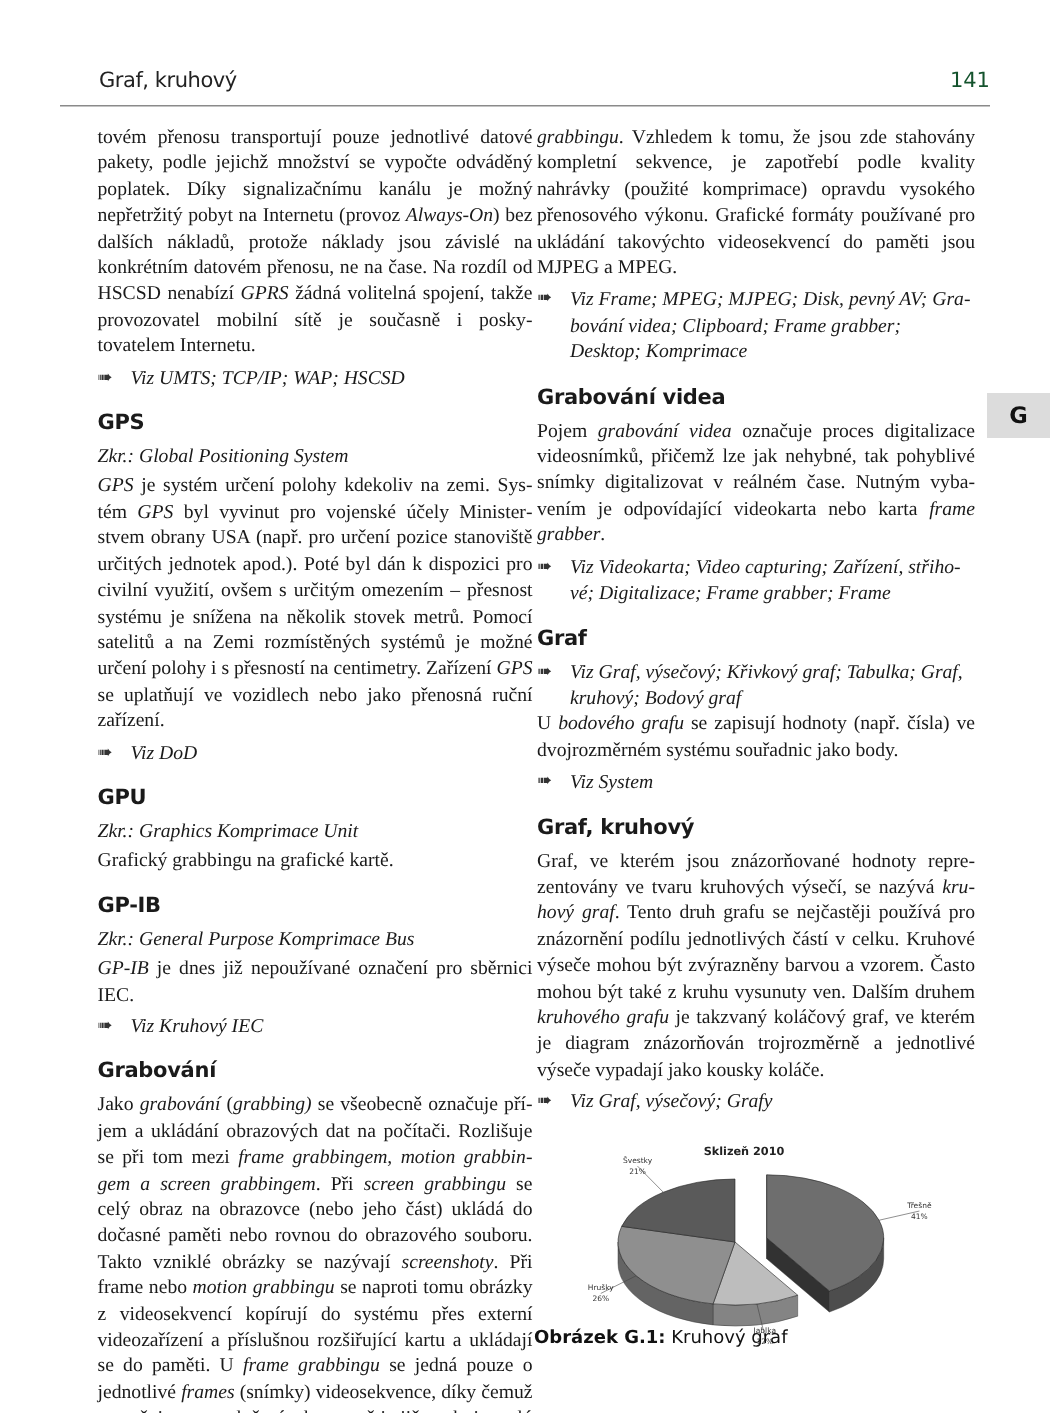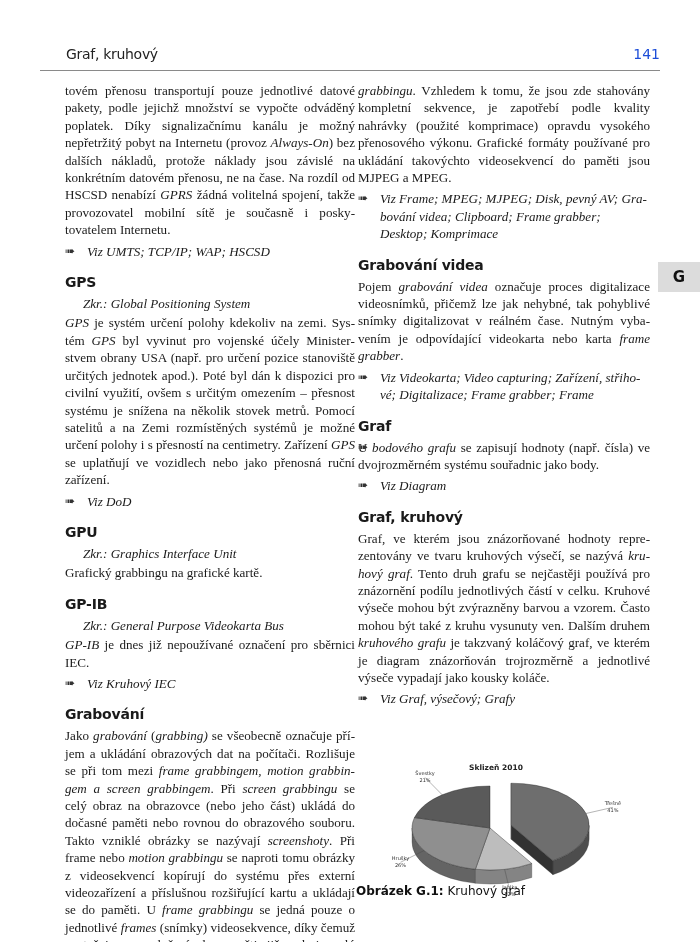--- a/index.html
+++ b/index.html
@@ -1,25 +1,25 @@
 <!DOCTYPE html>
 <html><head>
 <meta charset="utf-8">
 <style>
   html, body { margin:0; padding:0; background:#fff; }
   body { width:700px; height:942px; position:relative; overflow:hidden; color:#1a1a1a; }
   #header { position:absolute; left:40px; top:40px; width:620px; height:30px; border-bottom:1.5px solid #8a8a8a; }
   #header .title { position:absolute; left:26px; top:6px; font-family:"DejaVu Sans", sans-serif; font-size:14px; color:#222; letter-spacing:-0.3px;}
-  #header .pagenum { position:absolute; right:0; top:6px; font-family:"DejaVu Sans", sans-serif; font-size:14px; color:#1d4ed8; }
+  #header .pagenum { position:absolute; right:0; top:6px; font-family:"DejaVu Sans", sans-serif; font-size:14px; color:#14532d; }
   .col { position:absolute; top:82px; width:290px; font-family:"Liberation Serif", serif; font-size:13.1px; line-height:17.4px; text-align:justify; hyphens:manual; }
   #col-left { left:65px; }
   #col-right { left:358px; width:292px; }
   p { margin:0; }
   .entry h2 { font-family:"DejaVu Sans", sans-serif; font-size:14px; font-weight:bold; margin:13px 0 4px 0; line-height:18px; letter-spacing:-0.2px; }
-  .abbr { font-style:italic; margin-bottom:2px;margin-left:18px; }
+  .abbr { font-style:italic; margin-bottom:2px; }
   .see { position:relative; padding-left:22px; font-style:italic; margin-top:4px; text-align:left; }
   .see .arrow { position:absolute; left:0; top:0; font-style:normal; font-size:12px; color:#333; }
   i { font-style:italic; }
   #letter-tab { position:absolute; left:658px; top:262px; width:42px; height:30px; background:#dcdcdc; font-family:"DejaVu Sans", sans-serif; font-weight:bold; font-size:15px; display:flex; align-items:center; justify-content:center; color:#111; }
   #figure { position:absolute; left:378px; top:756px; width:250px; height:140px; }
   #figure svg { width:250px; height:140px; }
   #caption { position:absolute; left:356px; top:884px; font-family:"DejaVu Sans", sans-serif; font-size:12px; color:#111; }
   #caption b { font-weight:bold; }
 </style>
 </head>
@@ -44,27 +44,27 @@
     <div class="abbr">Zkr.: Global Positioning System</div>
     <p id="l0"><i>GPS</i> je systém určení polohy kdekoliv na zemi. Sys­tém <i>GPS</i> byl vyvinut pro vojenské účely Minister­stvem obrany USA (např. pro určení pozice stano­viště určitých jednotek apod.). Poté byl dán k dispo­zici pro civilní využití, ovšem s určitým omezením – přesnost systému je snížena na několik stovek met­rů. Pomocí satelitů a na Zemi rozmístěných systémů je možné určení polohy i s přesností na centimetry. Zařízení <i>GPS</i> se uplatňují ve vozidlech nebo jako přenosná ruční zařízení.</p>
     <div class="see">
       <span class="arrow">➠</span>
       <span>Viz DoD</span>
     </div>
   </div>
 
   <div class="entry">
     <h2>GPU</h2>
-    <div class="abbr">Zkr.: Graphics Interface Unit</div>
+    <div class="abbr">Zkr.: Graphics Komprimace Unit</div>
     <p>Grafický grabbingu na grafické kartě.</p>
   </div>
 
   <div class="entry">
     <h2>GP-IB</h2>
-    <div class="abbr">Zkr.: General Purpose Videokarta Bus</div>
+    <div class="abbr">Zkr.: General Purpose Komprimace Bus</div>
     <p id="l2"><i>GP-IB</i> je dnes již nepoužívané označení pro sběrnici IEC.</p>
     <div class="see">
       <span class="arrow">➠</span>
       <span>Viz Kruhový IEC</span>
     </div>
   </div>
 
   <div class="entry">
     <h2>Grabování</h2>
     <p id="l3">Jako <i>grabování</i> (<i>grabbing)</i> se všeobecně označuje pří­jem a ukládání obrazových dat na počítači. Rozlišuje se při tom mezi <i><i>frame grabbing</i>em, <i>motion</i> grabbin­gem a screen grabbingem</i>. Při <i>screen grabbingu</i> se celý obraz na obrazovce (nebo jeho část) ukládá do dočasné paměti nebo rovnou do obrazového sou­boru. Takto vzniklé obrázky se nazývají <i>screenshoty</i>. Při frame nebo <i><i>motion</i> grabbingu</i> se naproti tomu obrázky z videosekvencí kopírují do systému přes externí videozařízení a příslušnou rozšiřující kartu a ukládají se do paměti. U <i><i>frame grabbing</i>u</i> se jedná pouze o jednotlivé <i>frames</i> (snímky) videosekvence, díky čemuž postačuje pro uložení do paměti již velmi malý přenosový výkon. Hardware pro  je relativně levný. Většina televizních tunerových karet již má možnost, „zachycovat“ jednotlivé obráz­ky z videosignálu. Zcela odlišná je situace u </p>
@@ -84,28 +84,29 @@
     <div class="see">
       <span class="arrow">➠</span>
       <span>Viz Videokarta; Video capturing; Zařízení, střiho­vé; Digitalizace; Frame grabber; Frame</span>
     </div>
   </div>
 
   <div class="entry">
     <h2>Graf</h2>
     <div class="see">
       <span class="arrow">➠</span>
+      <span>Viz Graf, výsečový; Křivkový graf; Tabulka; Graf, kruhový; Bodový graf</span>
     </div>
   </div>
 
   <div class="entry">
     <p id="r2">U <i>bodového grafu</i> se zapisují hodnoty (např. čísla) ve dvojrozměrném systému souřadnic jako body.</p>
     <div class="see">
       <span class="arrow">➠</span>
-      <span>Viz Diagram</span>
+      <span>Viz System</span>
     </div>
   </div>
 
   <div class="entry">
     <h2>Graf, kruhový</h2>
     <p id="r3">Graf, ve kterém jsou znázorňované hodnoty repre­zentovány ve tvaru kruhových výsečí, se nazývá <i>kru­hový graf</i>. Tento druh grafu se nejčastěji používá pro znázornění podílu jednotlivých částí v celku. Kruho­vé výseče mohou být zvýrazněny barvou a vzorem. Často mohou být také z kruhu vysunuty ven. Dalším druhem <i>kruhového grafu</i> je takzvaný koláčový graf, ve kterém je diagram znázorňován trojrozměrně a jednotlivé výseče vypadají jako kousky koláče.</p>
     <div class="see">
       <span class="arrow">➠</span>
       <span>Viz Graf, výsečový; Grafy</span>
     </div>

